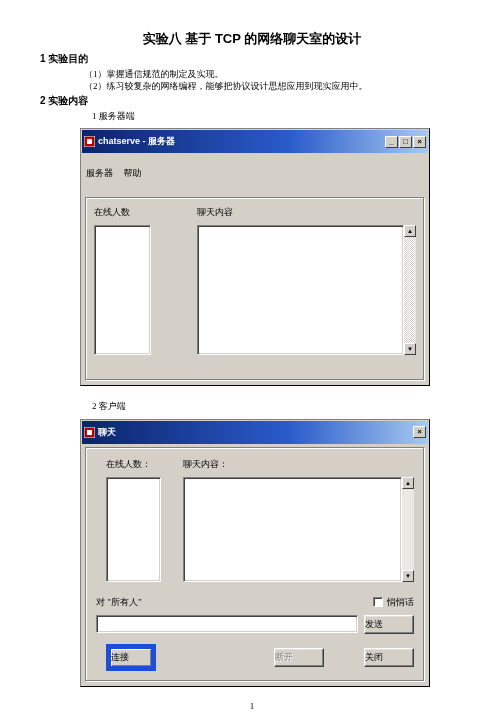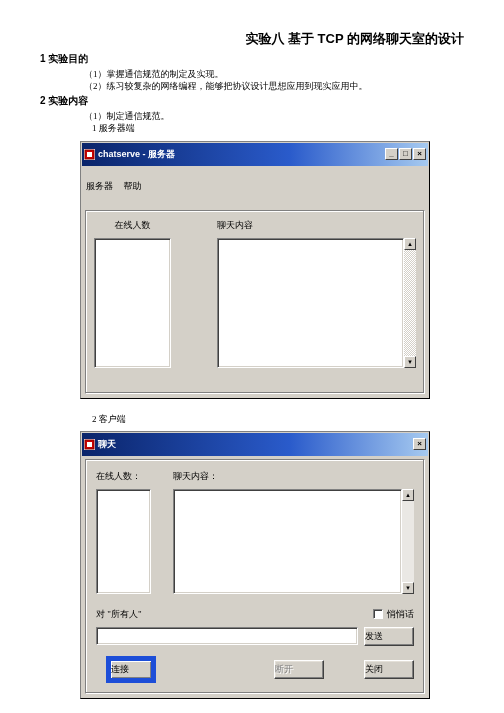--- a/index.html
+++ b/index.html
@@ -9,21 +9,21 @@
     background: #fff;
     font-family: "SimSun", "宋体", serif;
     font-size: 10px;
     color: #000;
     width: 504px;
   }
   .page {
     padding: 30px 40px 10px 40px;
   }
   .title {
-    text-align: right;
+    text-align: center;
     font-family: "SimHei", "黑体", sans-serif;
     font-size: 13px;
     font-weight: bold;
     margin-bottom: 4px;
   }
   .sec-head {
     font-family: "SimHei", "黑体", sans-serif;
     font-weight: bold;
     font-size: 10px;
     margin: 2px 0;
@@ -147,21 +147,20 @@
 <body>
 
 <div class="page">
   <div class="title">实验八  基于 TCP 的网络聊天室的设计</div>
 
   <div class="sec-head">1  实验目的</div>
   <div class="indent1">（1）掌握通信规范的制定及实现。</div>
   <div class="indent1">（2）练习较复杂的网络编程，能够把协议设计思想应用到现实应用中。</div>
 
   <div class="sec-head">2  实验内容</div>
-  <div class="indent1">（1）制定通信规范。</div>
   <div class="indent2">1  服务器端</div>
 
   <div class="win-frame" style="width:350px;">
     <div class="titlebar">
       <span class="app-icon">
         <svg class="icon-svg" viewBox="0 0 11 11">
             <rect x="1" y="1" width="9" height="9" fill="#c00" stroke="#800" stroke-width="1"></rect>
             <rect x="3" y="3" width="5" height="5" fill="#fff"></rect>
           </svg>
       </span>
@@ -171,21 +170,21 @@
       <span class="tb-btn">□</span>
       <span class="tb-btn">×</span>
     </div>
     <div class="menubar">
       <span>服务器</span>
       <span>帮助</span>
     </div>
     <div class="client-body" style="height:190px;">
       <div class="groupbox" style="height:100%;">
         <div style="display:flex; gap:18px;">
-          <div style="width:77px;text-align:center;">
+          <div style="width:57px;">
             <div class="label">在线人数</div>
             <div class="sunken" style="height:130px; margin-top:6px;"></div>
           </div>
           <div style="flex:1;padding-left:28px;">
             <div class="label">聊天内容</div>
             <div style="display:flex; margin-top:6px; height:130px;">
               <div class="sunken" style="flex:1;"></div>
               <div class="scrollbar-v">
                 <div class="sb-btn">▴</div>
                 <div class="sb-track"></div>
@@ -208,21 +207,21 @@
             <rect x="3" y="3" width="5" height="5" fill="#fff"></rect>
           </svg>
       </span>
       <span>聊天</span>
       <span class="tb-spacer"></span>
       <span class="tb-btn">×</span>
     </div>
     <div class="client-body">
       <div class="groupbox" style="padding:10px;">
         <div style="display:flex; gap:22px;">
-          <div style="width:55px;">
+          <div style="width:55px;margin-left:10px;">
             <div class="label">在线人数：</div>
             <div class="sunken" style="height:105px; margin-top:6px;"></div>
           </div>
           <div style="flex:1;">
             <div class="label">聊天内容：</div>
             <div style="display:flex; margin-top:6px; height:105px;">
               <div class="sunken" style="flex:1;"></div>
               <div class="scrollbar-v">
                 <div class="sb-btn">▴</div>
                 <div class="sb-track"></div>

